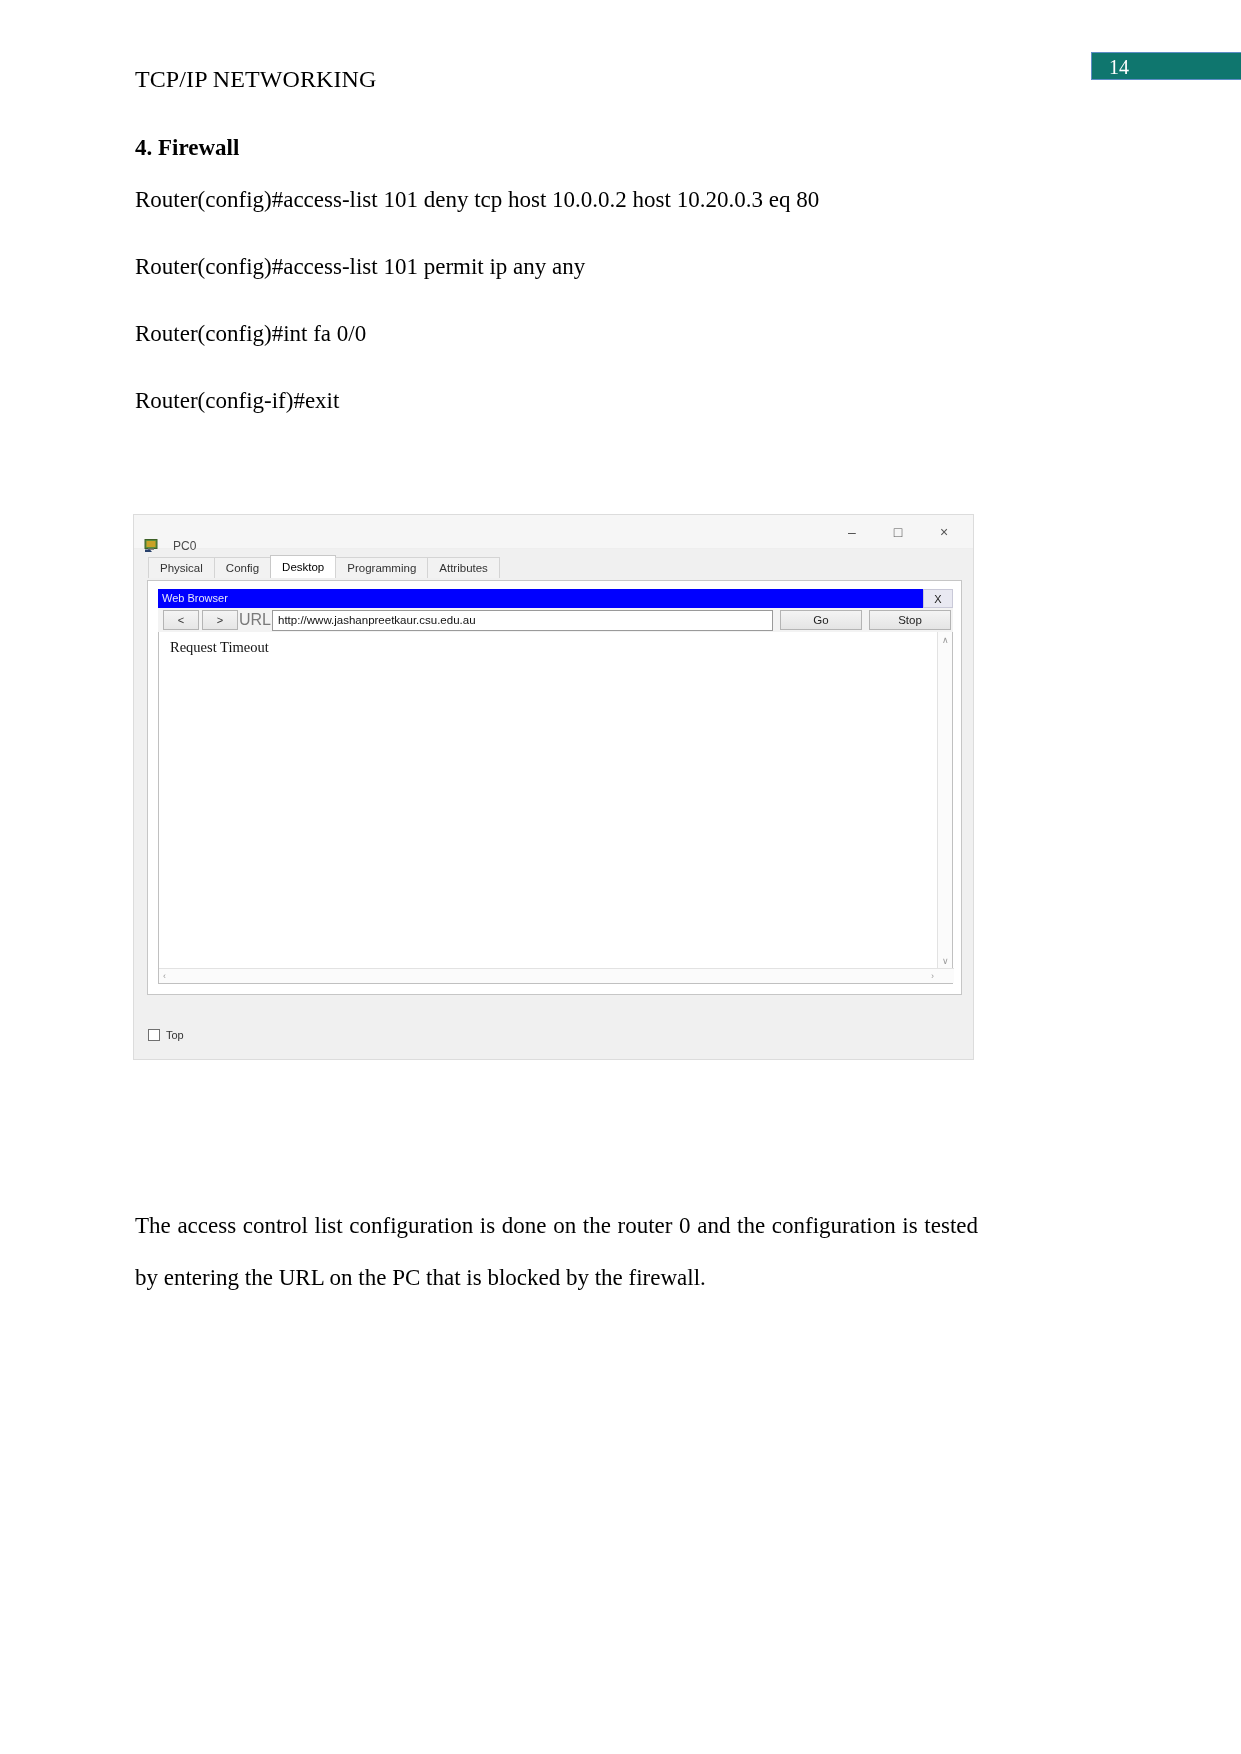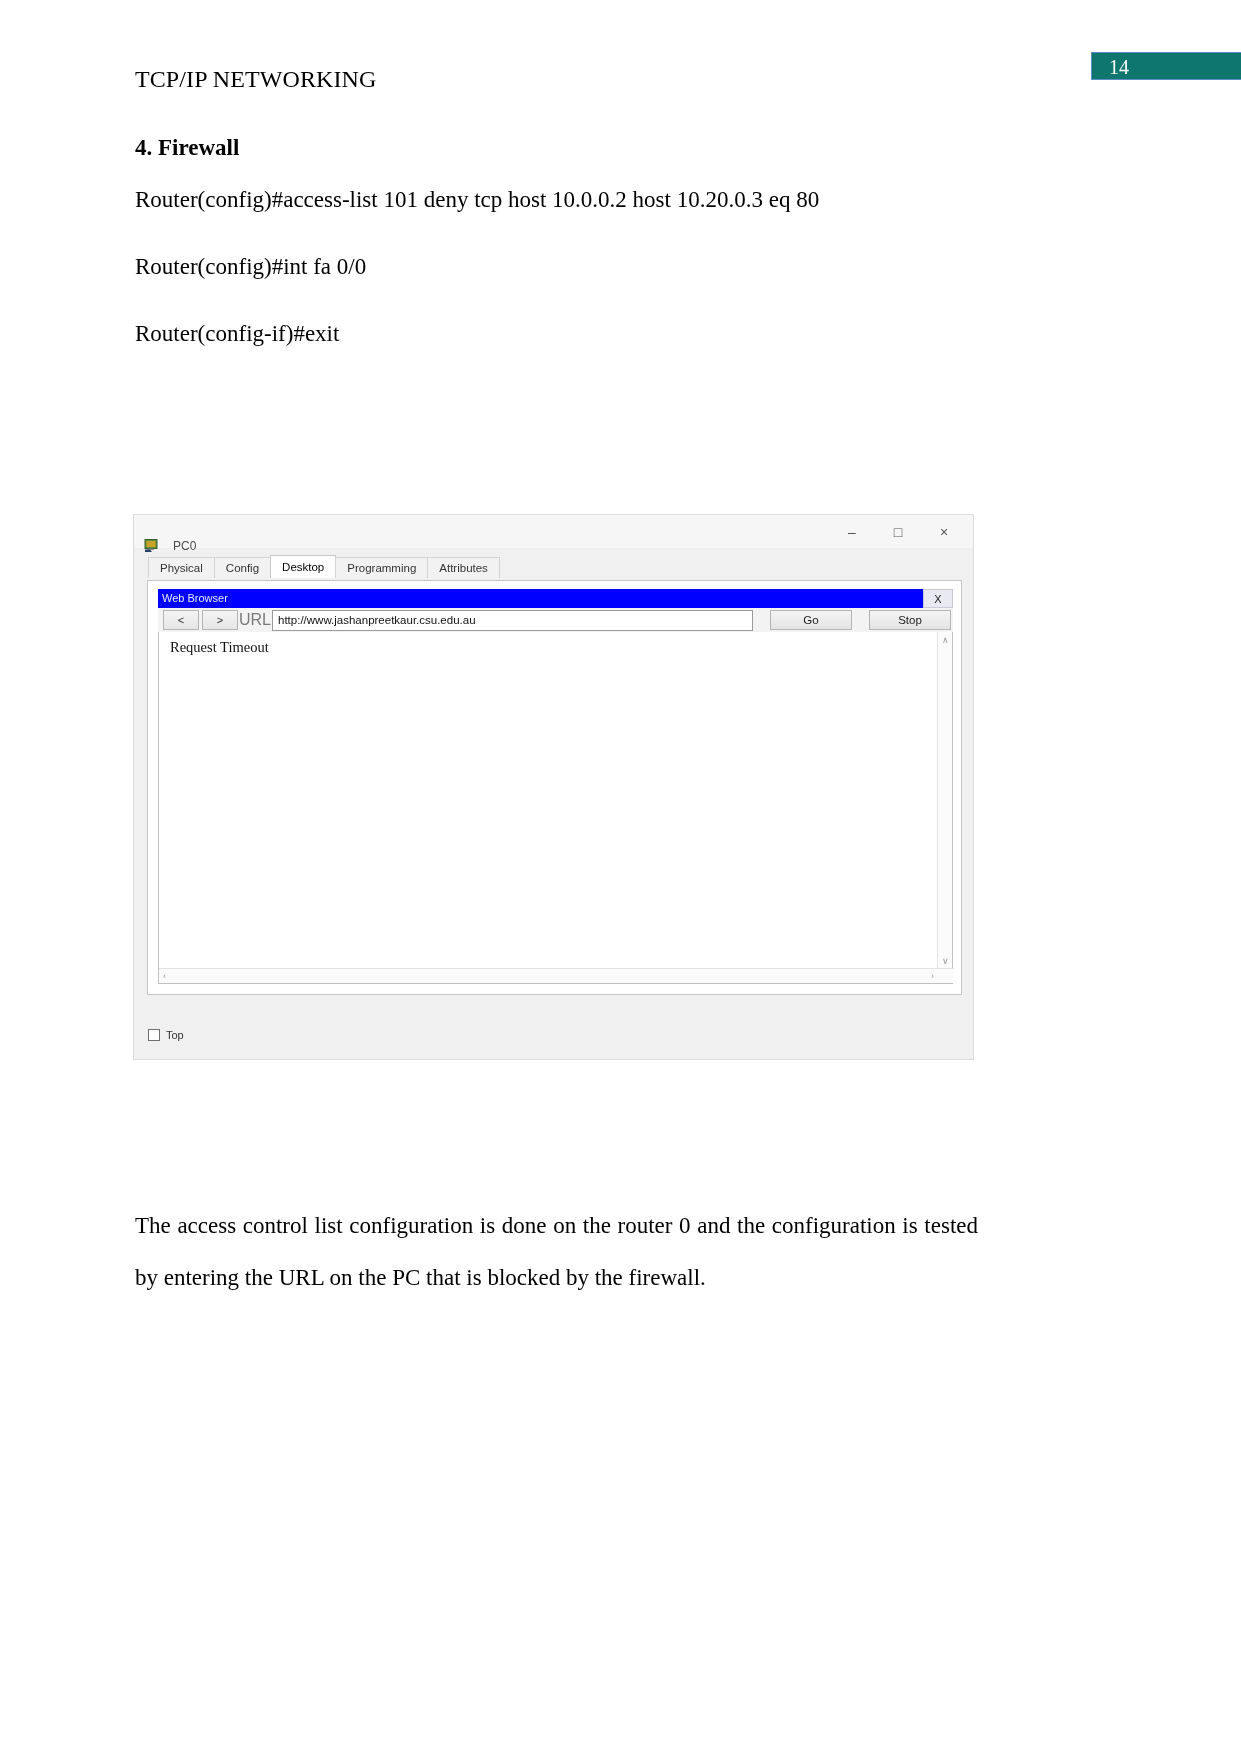--- a/index.html
+++ b/index.html
@@ -245,21 +245,21 @@
     padding-left: 5px;
     font-size: 11.5px;
     color: #111;
     font-family: "Liberation Sans", sans-serif;
     overflow: hidden;
     white-space: nowrap;
   }
   .wb-actionbtn {
     width: 82px;
     height: 20px;
-    margin-left: 17px;
+    margin-left: 7px;
     background: linear-gradient(#f4f4f4, #e4e4e4);
     border: 1px solid #b4b4b4;
     display: flex;
     align-items: center;
     justify-content: center;
     font-size: 11.5px;
     color: #222;
     font-family: "Liberation Sans", sans-serif;
   }
   .wb-page {
@@ -354,20 +354,21 @@
     <span>14</span>
   </div>
 </div>
 
 <div class="content">
 
   <div class="section-heading">4. Firewall</div>
 
   <div class="config-lines">
     <div class="config-line">Router(config)#access-list 101 deny tcp host 10.0.0.2 host 10.20.0.3 eq 80</div>
+    <div class="config-line">Router(config)#access-list 101 permit ip any any</div>
     <div class="config-line">Router(config)#int fa 0/0</div>
     <div class="config-line">Router(config-if)#exit</div>
   </div>
 
   <div class="pt-window">
 
     <div class="pt-titlebar">
       <div class="pt-title-left">
         <span class="pc-icon">
           <svg width="15" height="14" viewBox="0 0 15 14">

